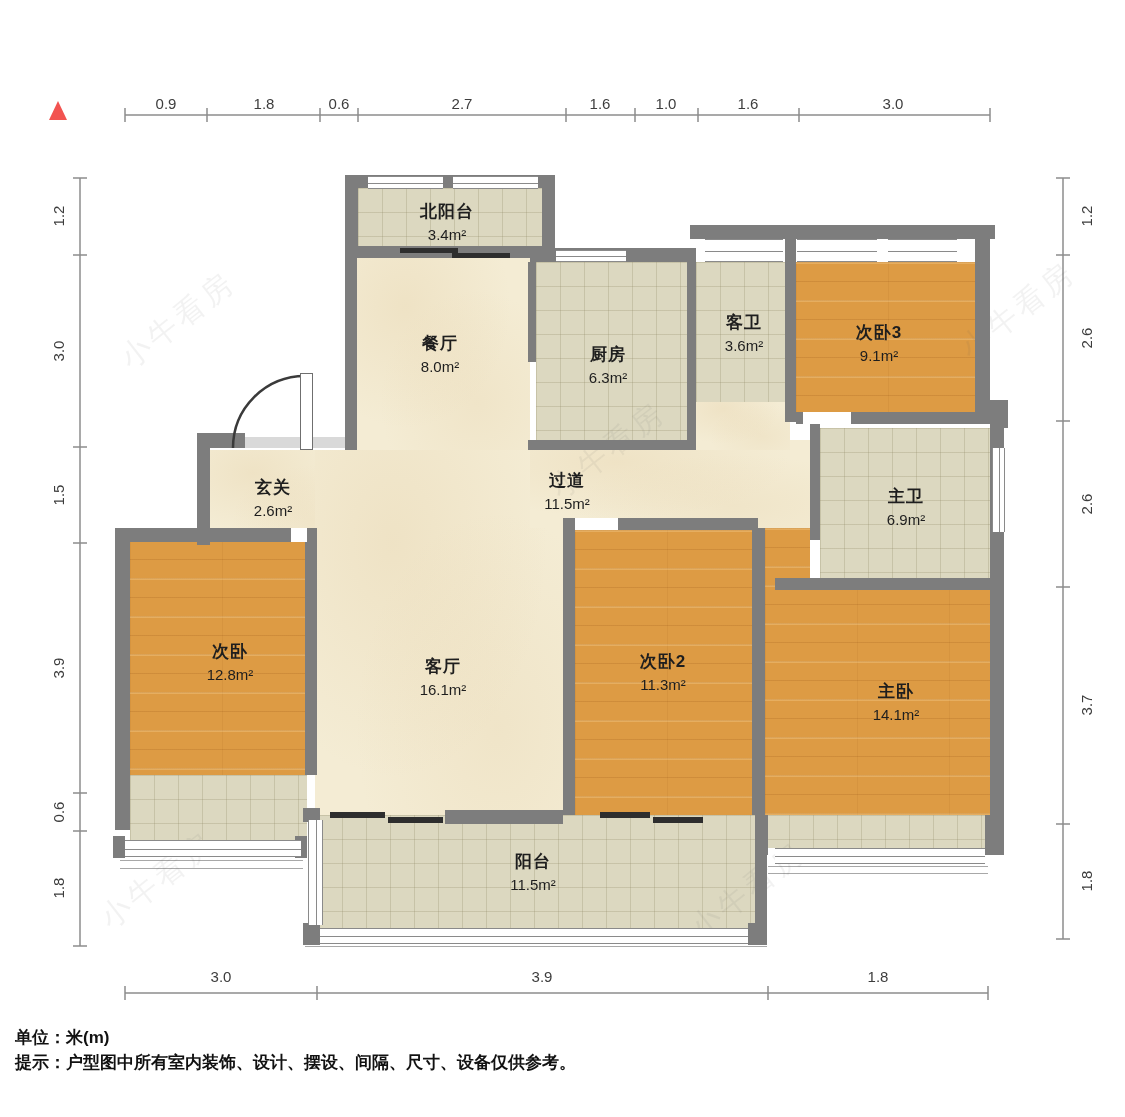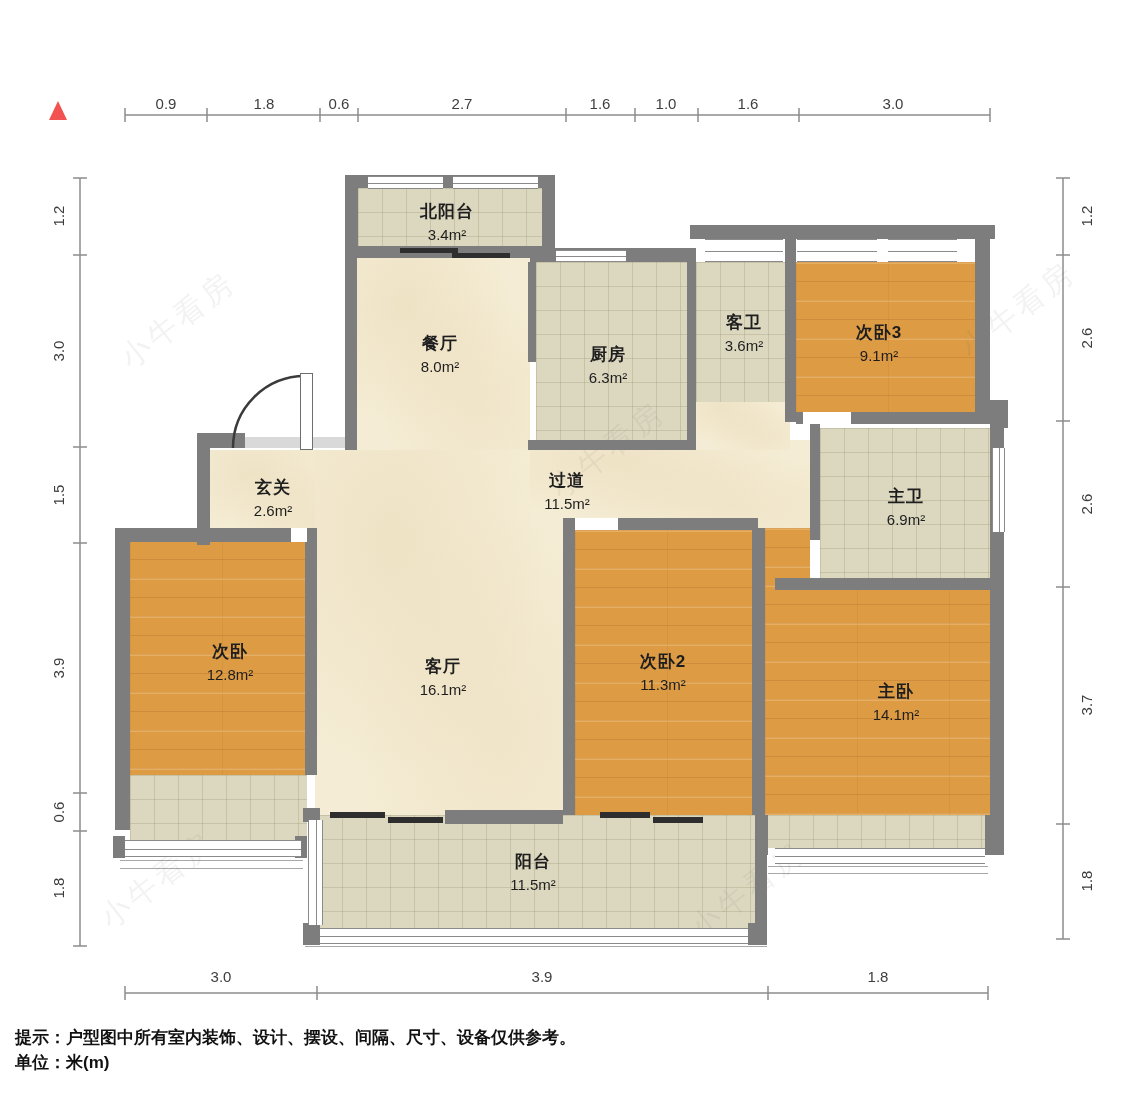--- a/index.html
+++ b/index.html
@@ -256,17 +256,17 @@
     <div class="room-area">11.5m²</div>
   </div>
 
   <div class="wm" style="left:110px;top:300px">小牛看房</div>
   <div class="wm" style="left:540px;top:430px">小牛看房</div>
   <div class="wm" style="left:950px;top:290px">小牛看房</div>
   <div class="wm" style="left:680px;top:870px">小牛看房</div>
   <div class="wm" style="left:90px;top:860px">小牛看房</div>
 
   <div class="notes">
+    <div>单位：米(m)</div>
     <div>提示：户型图中所有室内装饰、设计、摆设、间隔、尺寸、设备仅供参考。</div>
-    <div>单位：米(m)</div>
   </div>
 
 </div>
 
 </body></html>

